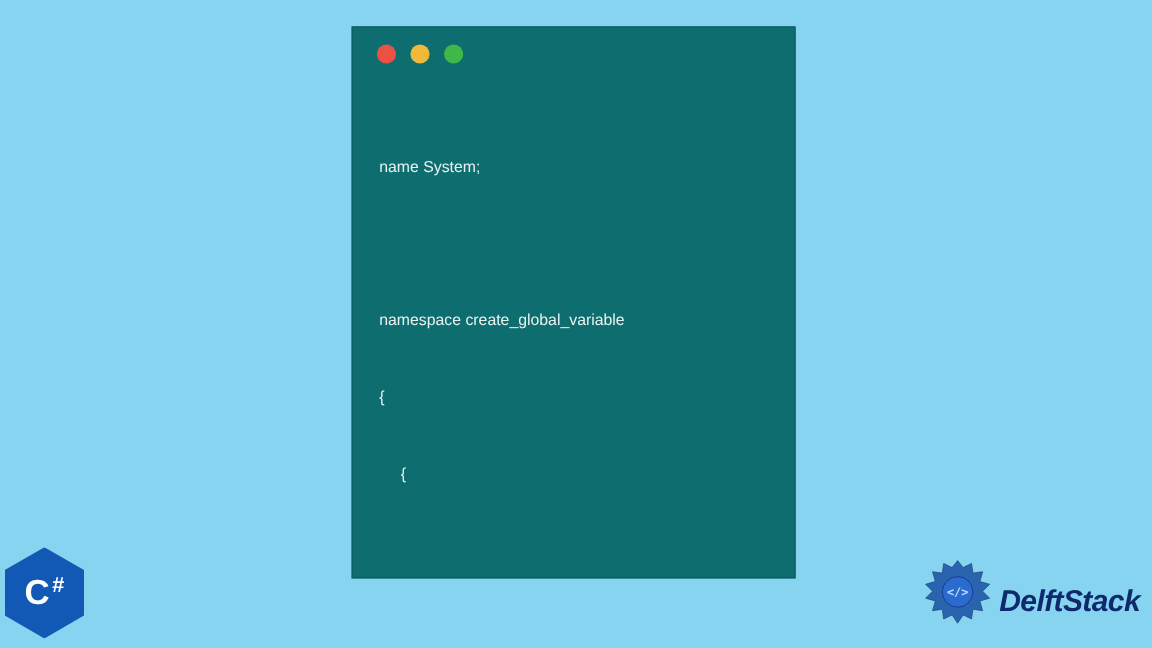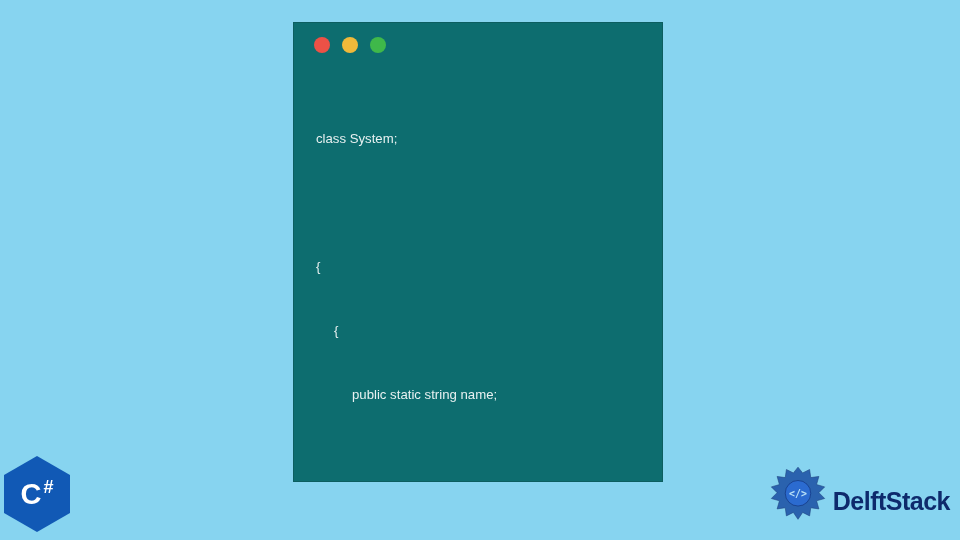--- a/index.html
+++ b/index.html
@@ -80,40 +80,41 @@
     width: 58px;
     height: 58px;
     display: flex;
     align-items: center;
     justify-content: center;
   }
   .delft-text {
     font-size: 25px;
     font-weight: 600;
     color: #0e2a6c;
+    font-style: italic;
     font-family: "Segoe UI", Arial, sans-serif;
     letter-spacing: -0.5px;
     margin-top: 12px;
   }
 </style>
 </head>
 <body>
 
 <div class="code-window">
   <div class="titlebar">
     <div class="dot dot-red"></div>
     <div class="dot dot-yellow"></div>
     <div class="dot dot-green"></div>
   </div>
   <div class="code-area">
-    <span class="code-line">class System;</span>
+    <span class="code-line">name System;</span>
     <span class="code-line"></span>
+    <span class="code-line">namespace create_global_variable</span>
     <span class="code-line">{</span>
     <span class="code-line ind1">{</span>
-    <span class="code-line ind2">public static string name;</span>
     
     
     
     
     
     
     
     
     
     

